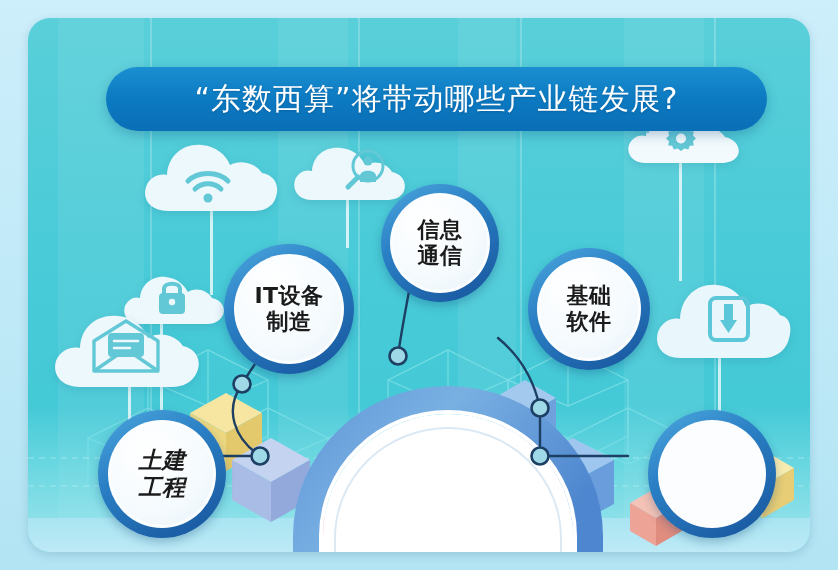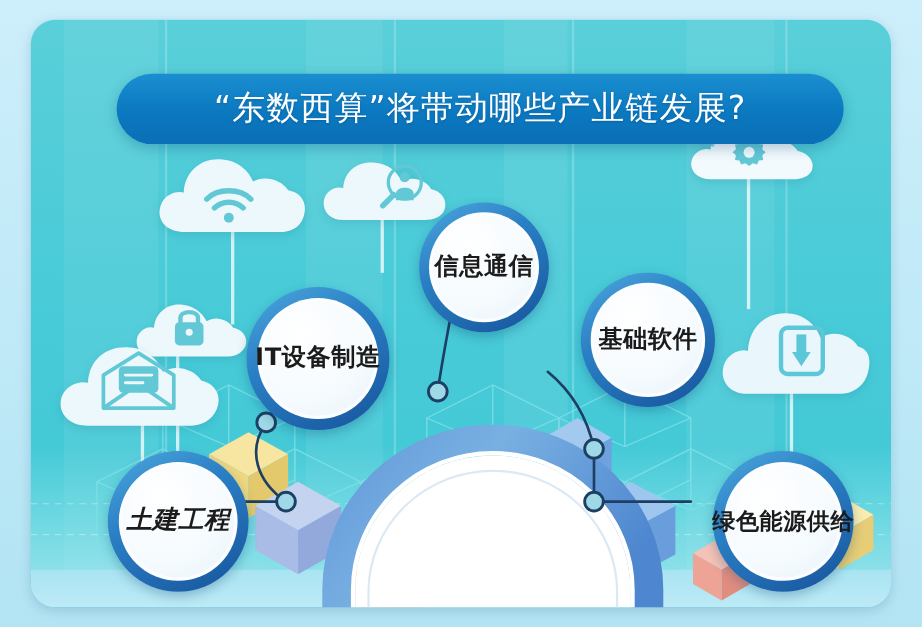--- a/index.html
+++ b/index.html
@@ -80,28 +80,28 @@
     position:absolute;inset:0;border-radius:50%;
     background:linear-gradient(150deg,#4da7de 0%,#2a7fc4 40%,#17539b 100%);
   }
   .node .ring2{
     position:absolute;border-radius:50%;
     background:#fbfdfe;
   }
   .node .inner{
     position:absolute;border-radius:50%;
     background:radial-gradient(circle at 35% 28%,#ffffff 0%,#f6fbfe 55%,#eaf4fb 100%);
-    display:flex;flex-direction:row;align-items:center;justify-content:center;
+    display:flex;flex-direction:column;align-items:center;justify-content:center;
   }
   .node .lbl{
     color:#1b1b1b;font-weight:bold;text-align:center;line-height:1.18;
     letter-spacing:.5px;white-space:nowrap;
   }
 
-  .n-it{left:196px;top:243px;width:130px;height:130px;}
+  .n-it{left:196px;top:226px;width:130px;height:130px;}
   .n-info{left:353px;top:166px;width:118px;height:118px;}
   .n-soft{left:500px;top:230px;width:122px;height:122px;}
   .n-civil{left:70px;top:392px;width:128px;height:128px;}
   .n-green{left:620px;top:392px;width:128px;height:128px;}
 
   .n-it .lbl{font-size:22px;}
   .n-info .lbl{font-size:22px;}
   .n-soft .lbl{font-size:22px;}
   .n-civil .lbl{font-size:23px;font-style:italic;}
   .n-green .lbl{font-size:21px;}
@@ -371,24 +371,20 @@
       <div class="ring2" style="inset:10px;"></div>
       <div class="inner" style="inset:13px;">
         <div class="lbl">土建</div>
         <div class="lbl">工程</div>
       </div>
     </div>
 
     <div class="node n-green">
       <div class="ring"></div>
       <div class="ring2" style="inset:10px;"></div>
-      <div class="inner" style="inset:13px;">
-        <div class="lbl">绿色能</div>
-        <div class="lbl">源供给</div>
-      </div>
     </div>
 
     <div class="title-pill">
       <div class="title-text">“东数西算”将带动哪些产业链发展?</div>
     </div>
 
   </div>
 </div>
 
 </body></html>

